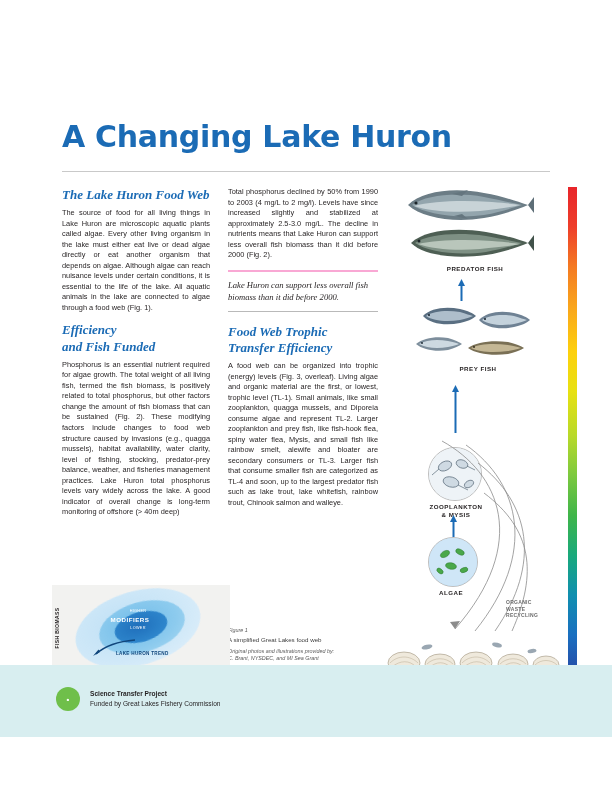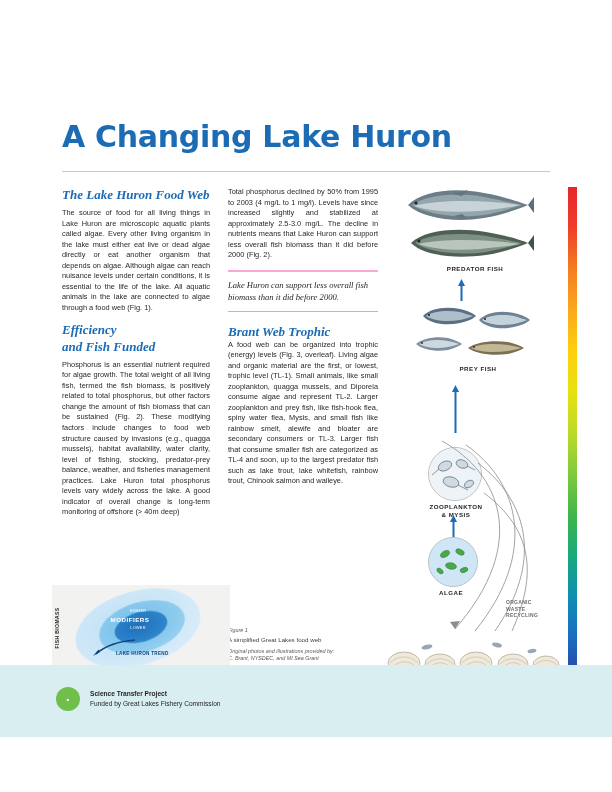--- a/index.html
+++ b/index.html
@@ -321,23 +321,24 @@
   <div class="col1">
     <h2 class="sec">The Lake Huron Food Web</h2>
     <p class="body justified">The source of food for all living things in Lake Huron are microscopic aquatic plants called algae. Every other living organism in the lake must either eat live or dead algae directly or eat another organism that depends on algae. Although algae can reach nuisance levels under certain conditions, it is essential to the life of the lake. All aquatic animals in the lake are connected to algae through a food web (Fig. 1).</p>
 
     <h2 class="sec" style="margin-bottom:0;">Efficiency</h2>
     <h2 class="sec">and Fish Funded</h2>
     <p class="body justified">Phosphorus is an essential nutrient required for algae growth. The total weight of all living fish, termed the fish biomass, is positively related to total phosphorus, but other factors change the amount of fish biomass that can be sustained (Fig. 2). These modifying factors include changes to food web structure caused by invasions (e.g., quagga mussels), habitat availability, water clarity, level of fishing, stocking, predator-prey balance, weather, and fisheries management practices. Lake Huron total phosphorus levels vary widely across the lake. A good indicator of overall change is long-term monitoring of offshore (&gt; 40m deep)</p>
   </div>
 
   <div class="col2">
-    <p class="body justified">Total phosphorus declined by 50% from 1995 to 2003 (4 mg/L to 1 mg/l). Levels have since increased slightly and stabilized at approximately 2.5-3.0 mg/L. The decline in nutrients means that Lake Huron can support less overall fish biomass than it did before 2000 (Fig. 2).</p>
+    <p class="body justified">Total phosphorus declined by 50% from 1990 to 2003 (4 mg/L to 2 mg/l). Levels have since increased slightly and stabilized at approximately 2.5-3.0 mg/L. The decline in nutrients means that Lake Huron can support less overall fish biomass than it did before 2000 (Fig. 2).</p>
     <div class="pullquote">Lake Huron can support less overall fish biomass than it did before 2000.</div>
-    <h2 class="sec" style="margin-bottom:0;">Brant Web Trophic</h2>
+    <h2 class="sec" style="margin-bottom:0;">Food Web Trophic</h2>
+    <h2 class="sec">Transfer Efficiency</h2>
     <p class="body justified">A food web can be organized into trophic (energy) levels (Fig. 3, overleaf). Living algae and organic material are the first, or lowest, trophic level (TL-1). Small animals, like small zooplankton, quagga mussels, and Diporeia consume algae and represent TL-2. Larger zooplankton and prey fish, like fish-hook flea, spiny water flea, Mysis, and small fish like rainbow smelt, alewife and bloater are secondary consumers or TL-3. Larger fish that consume smaller fish are categorized as TL-4 and soon, up to the largest predator fish such as lake trout, lake whitefish, rainbow trout, Chinook salmon and walleye.</p>
   </div>
 
   <div class="fig1-cap">
     <span class="lbl">Figure 1</span>
     <span class="big">A simplified Great Lakes food web</span>
     <span>Original photos and illustrations provided by:</span><br>
     <span>C. Brant, NYSDEC, and MI Sea Grant</span>
   </div>
 

